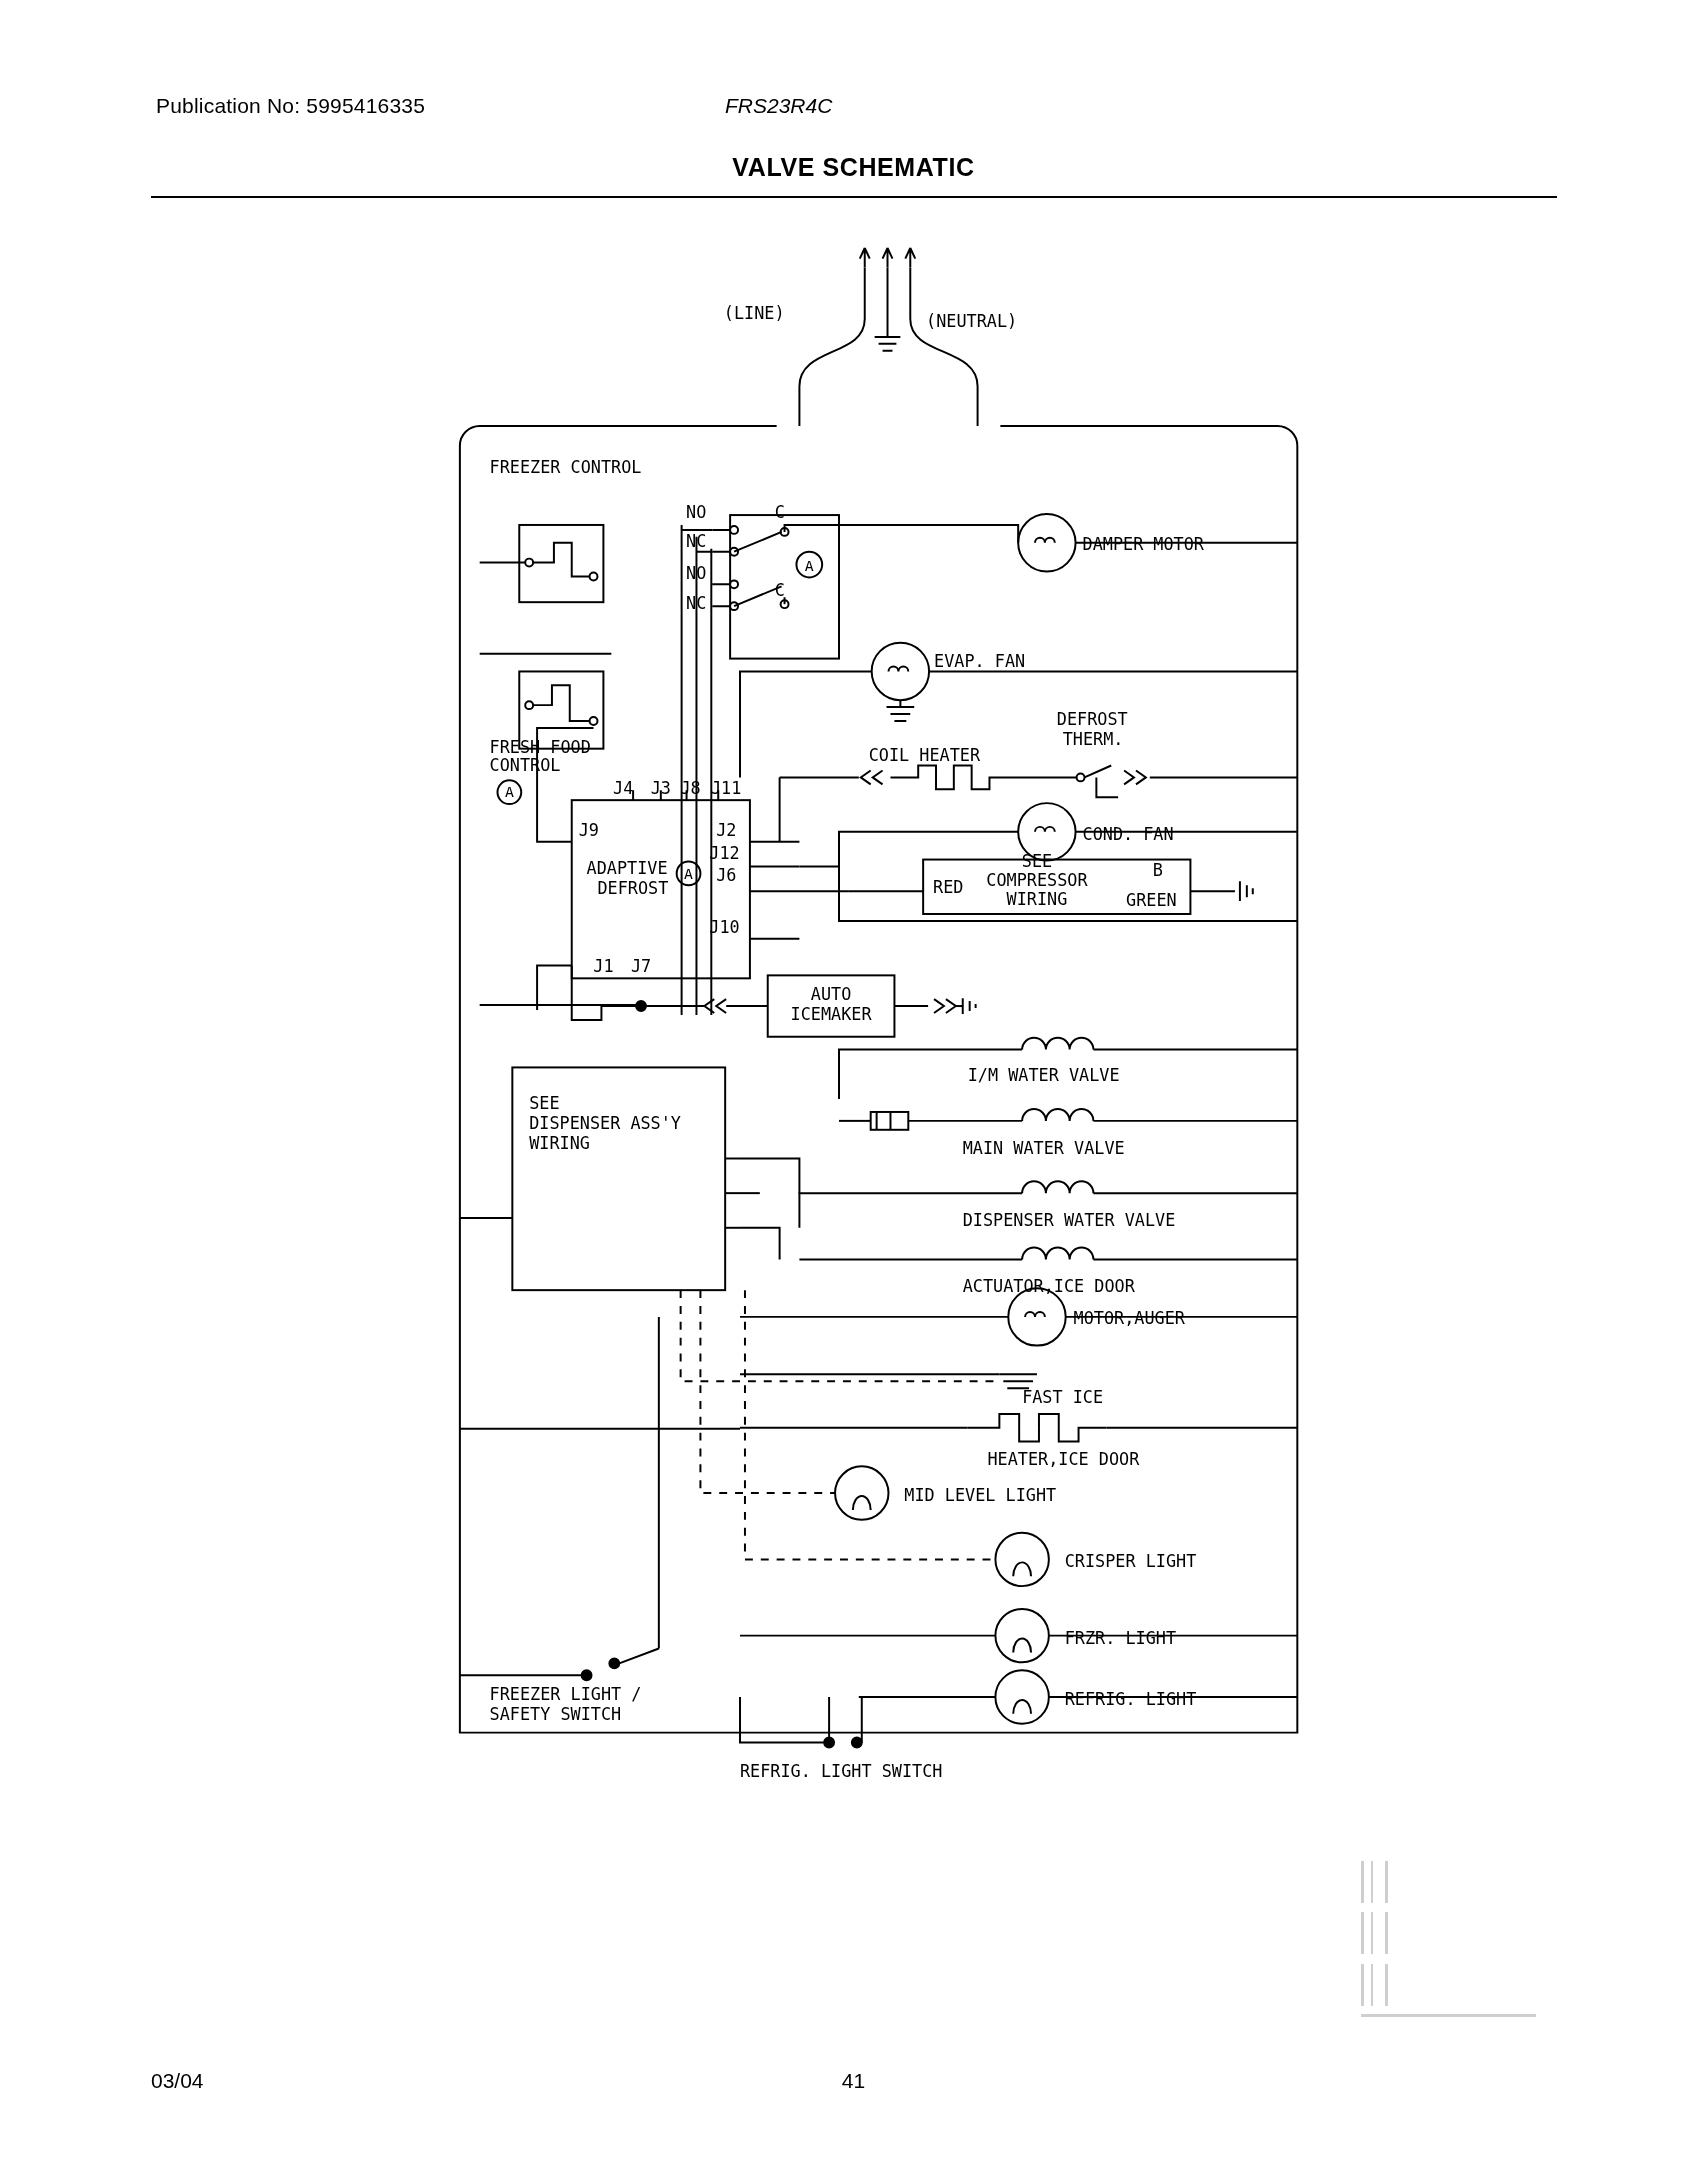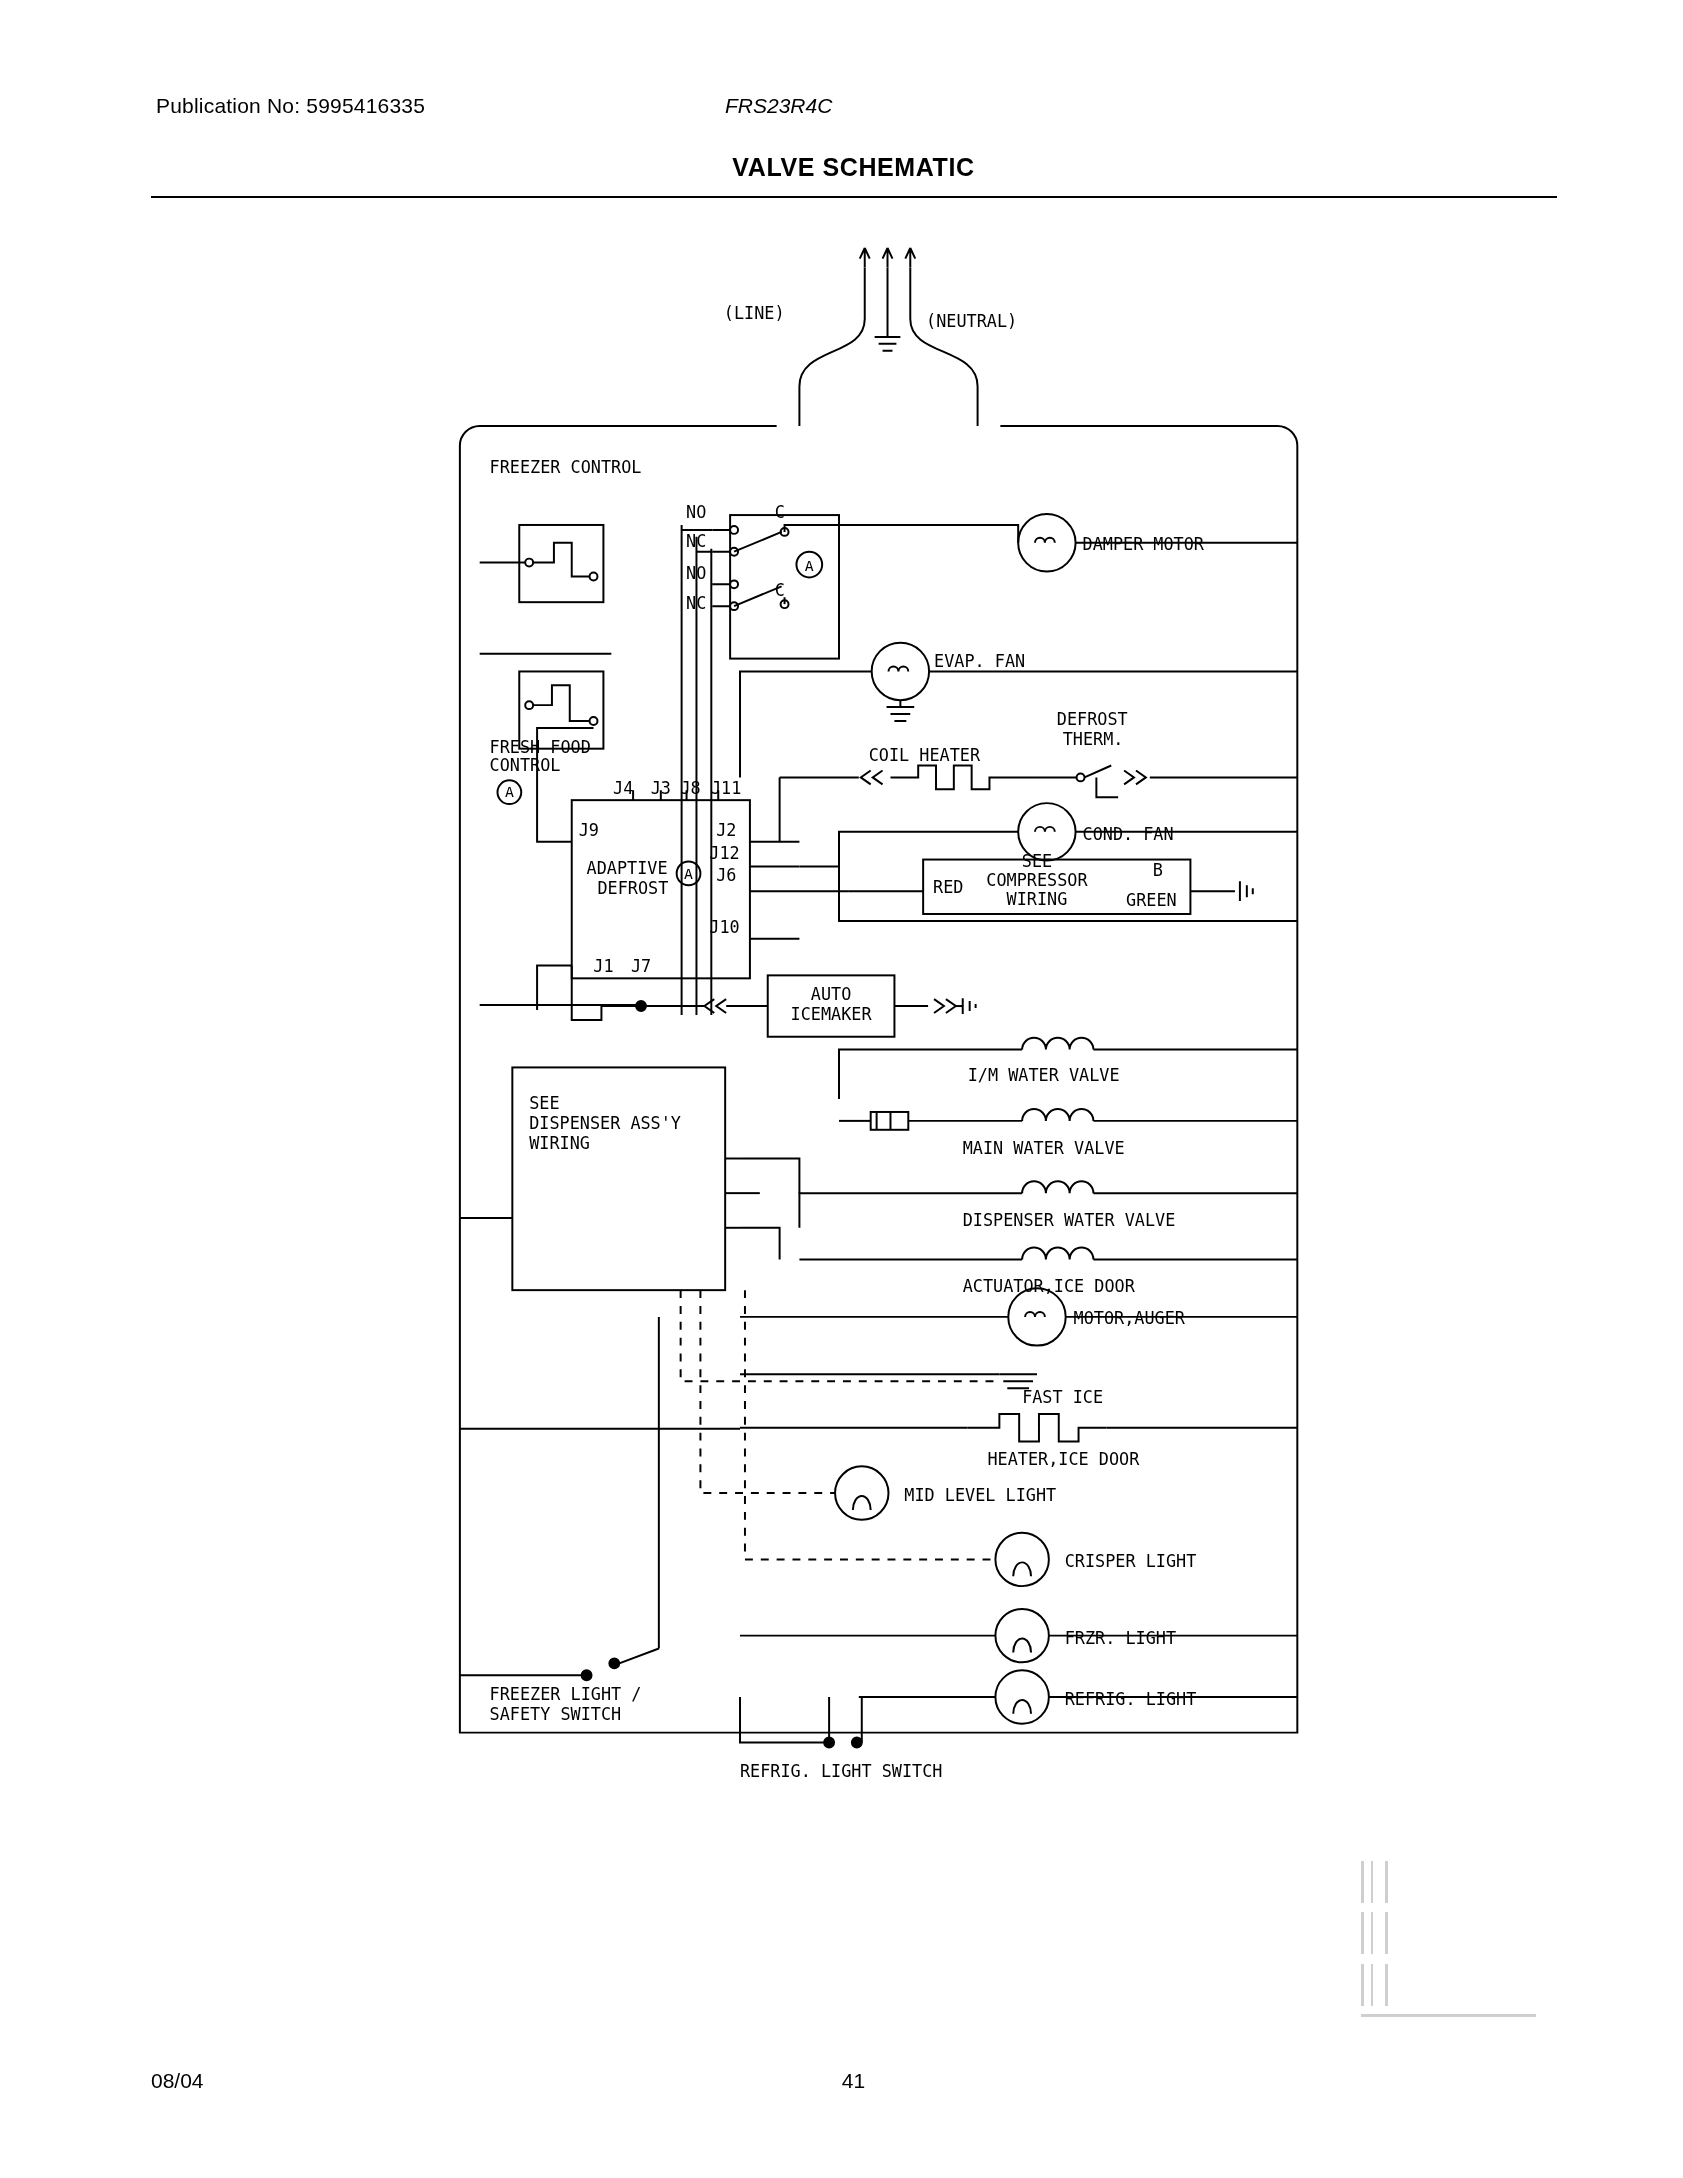--- a/index.html
+++ b/index.html
@@ -438,17 +438,17 @@
     <div class="bc-row" style="left:32px; top:0px;  width:3px; height:42px;"></div>
     <div class="bc-row" style="left:8px;  top:51px; width:3px; height:42px;"></div>
     <div class="bc-row" style="left:18px; top:51px; width:2px; height:42px;"></div>
     <div class="bc-row" style="left:32px; top:51px; width:3px; height:42px;"></div>
     <div class="bc-row" style="left:8px;  top:103px;width:3px; height:42px;"></div>
     <div class="bc-row" style="left:18px; top:103px;width:2px; height:42px;"></div>
     <div class="bc-row" style="left:32px; top:103px;width:3px; height:42px;"></div>
     <div class="bc-row" style="left:8px;  top:153px;width:175px;height:3px;"></div>
   </div>
 
-  <div class="ftr-date">08/04</div>
+  <div class="ftr-date">03/04</div>
   <div class="ftr-page">41</div>
 
 </div>
 
 
 </body></html>

